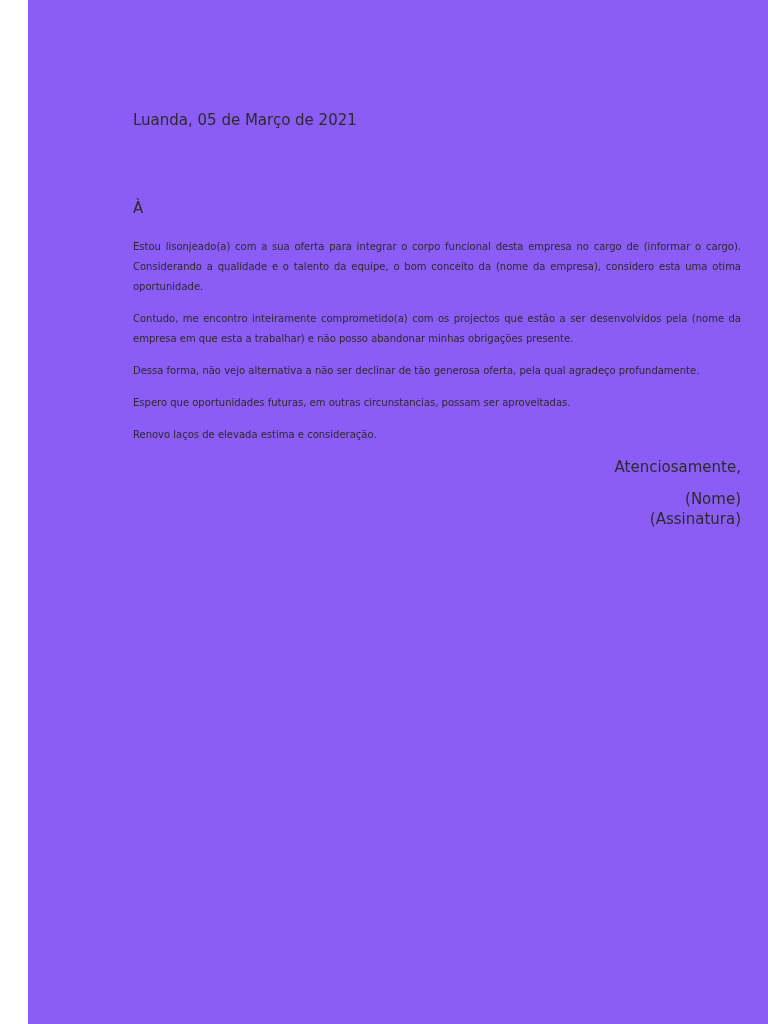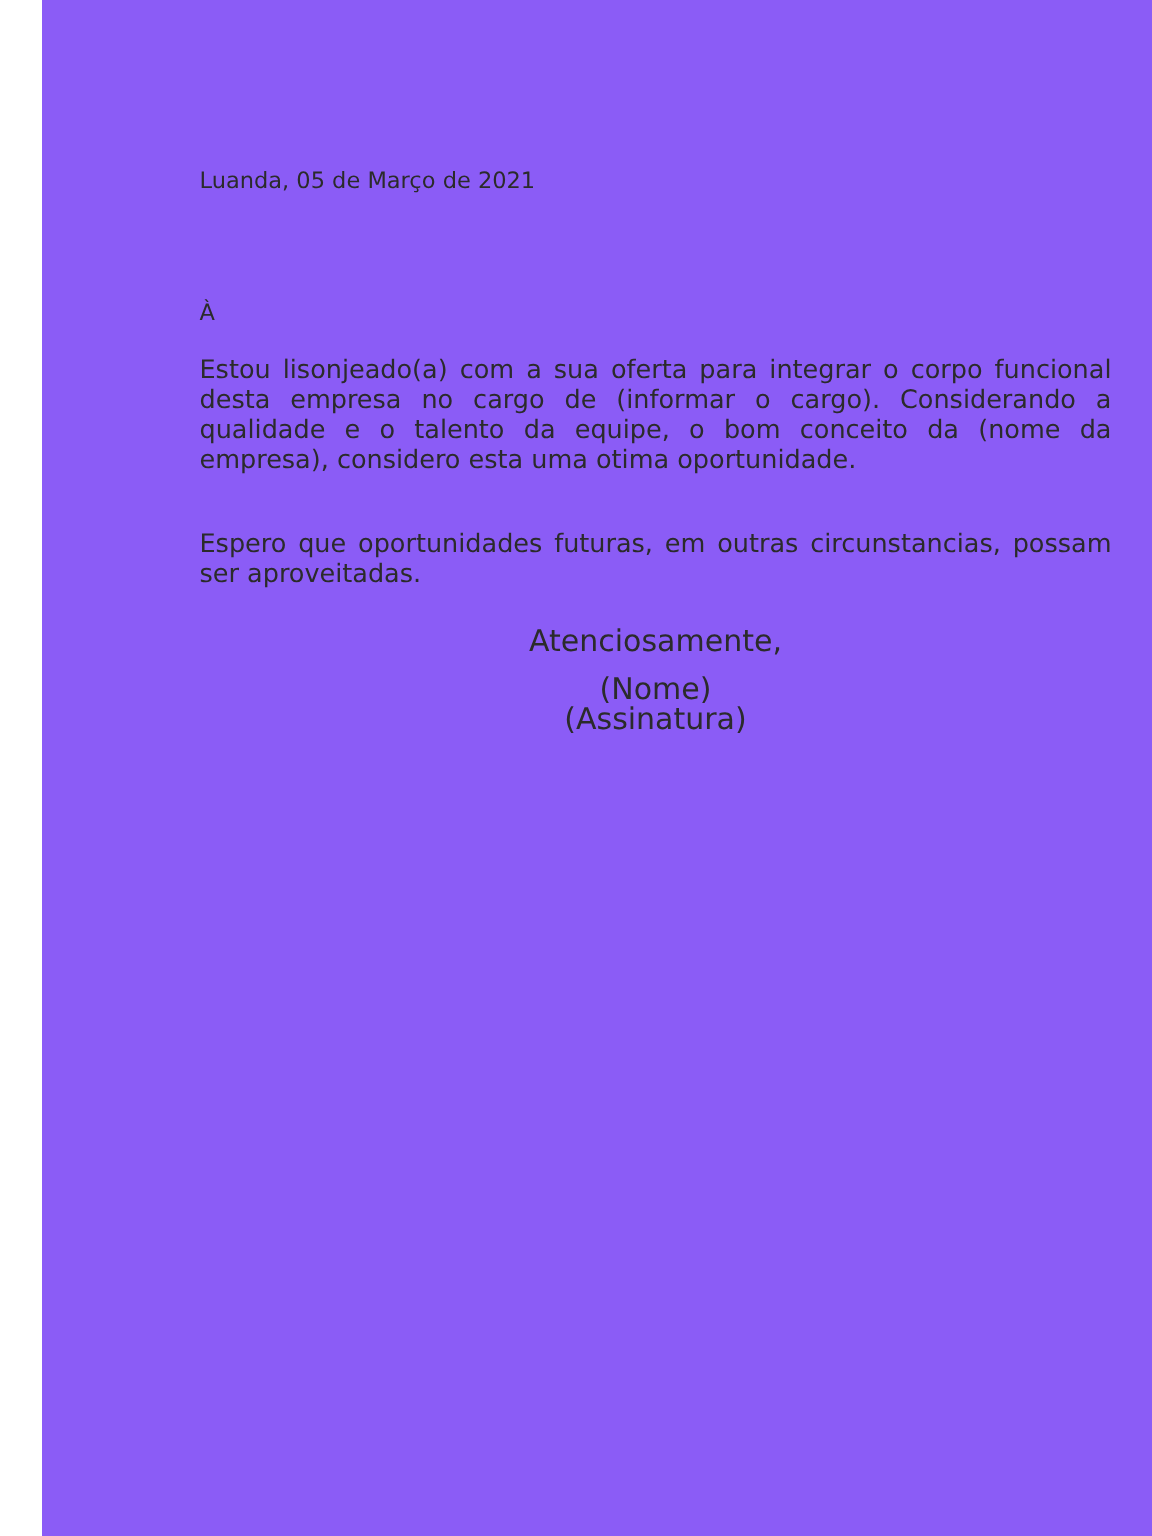--- a/index.html
+++ b/index.html
@@ -29,21 +29,21 @@
     top: 110px;
     width: 608px;
   }
   .line {
     font-size: 15px;
     line-height: 20px;
     text-align: left;
     white-space: pre-wrap;
   }
   .para {
-    font-size: 17px;
+    font-size: 10px;
     line-height: 20px;
     text-align: justify;
     text-justify: inter-word;
     margin: 0;
   }
   .para:last-line {
     text-align: left;
   }
   .date-block {
     margin-bottom: 0;
@@ -51,53 +51,56 @@
   .spacer-after-date { height: 68px; }
   .spacer-after-address { height: 19px; }
   .para-gap { height: 12px; }
   .block-gap-small { height: 12px; }
   .addr-line {
     font-size: 15px;
     line-height: 20px;
     text-align: left;
   }
   .sign-line {
-    font-size: 20px;
+    font-size: 15px;
     line-height: 20px;
-    text-align: center;
+    text-align: right;
   }
 </style>
 </head>
 <body>
 
 <div class="page">
   <div class="content">
 
     <div class="line date-block">Luanda, 05 de Março de 2021</div>
 
     <div class="spacer-after-date"></div>
 
     <div class="addr-line">À</div>
 
     <div class="spacer-after-address"></div>
 
     <p class="para">Estou lisonjeado(a) com a sua oferta para integrar o corpo funcional desta empresa no cargo de (informar o cargo). Considerando a qualidade e o talento da equipe, o bom conceito da (nome da empresa), considero esta uma otima oportunidade.</p>
 
     <div class="para-gap"></div>
 
+    <p class="para">Contudo, me encontro inteiramente comprometido(a) com os projectos que estão a ser desenvolvidos pela (nome da empresa em que esta a trabalhar) e não posso abandonar minhas obrigações presente.</p>
 
     <div class="para-gap"></div>
 
+    <p class="para">Dessa forma, não vejo alternativa a não ser declinar de tão generosa oferta, pela qual agradeço profundamente.</p>
 
     <div class="para-gap"></div>
 
     <p class="para">Espero que oportunidades futuras, em outras circunstancias, possam ser aproveitadas.</p>
 
     <div class="para-gap"></div>
 
+    <p class="para">Renovo laços de elevada estima e consideração.</p>
 
     <div class="para-gap"></div>
 
     <div class="sign-line">Atenciosamente,</div>
 
     <div class="block-gap-small"></div>
 
     <div class="sign-line">(Nome)</div>
     <div class="sign-line">(Assinatura)</div>
 

